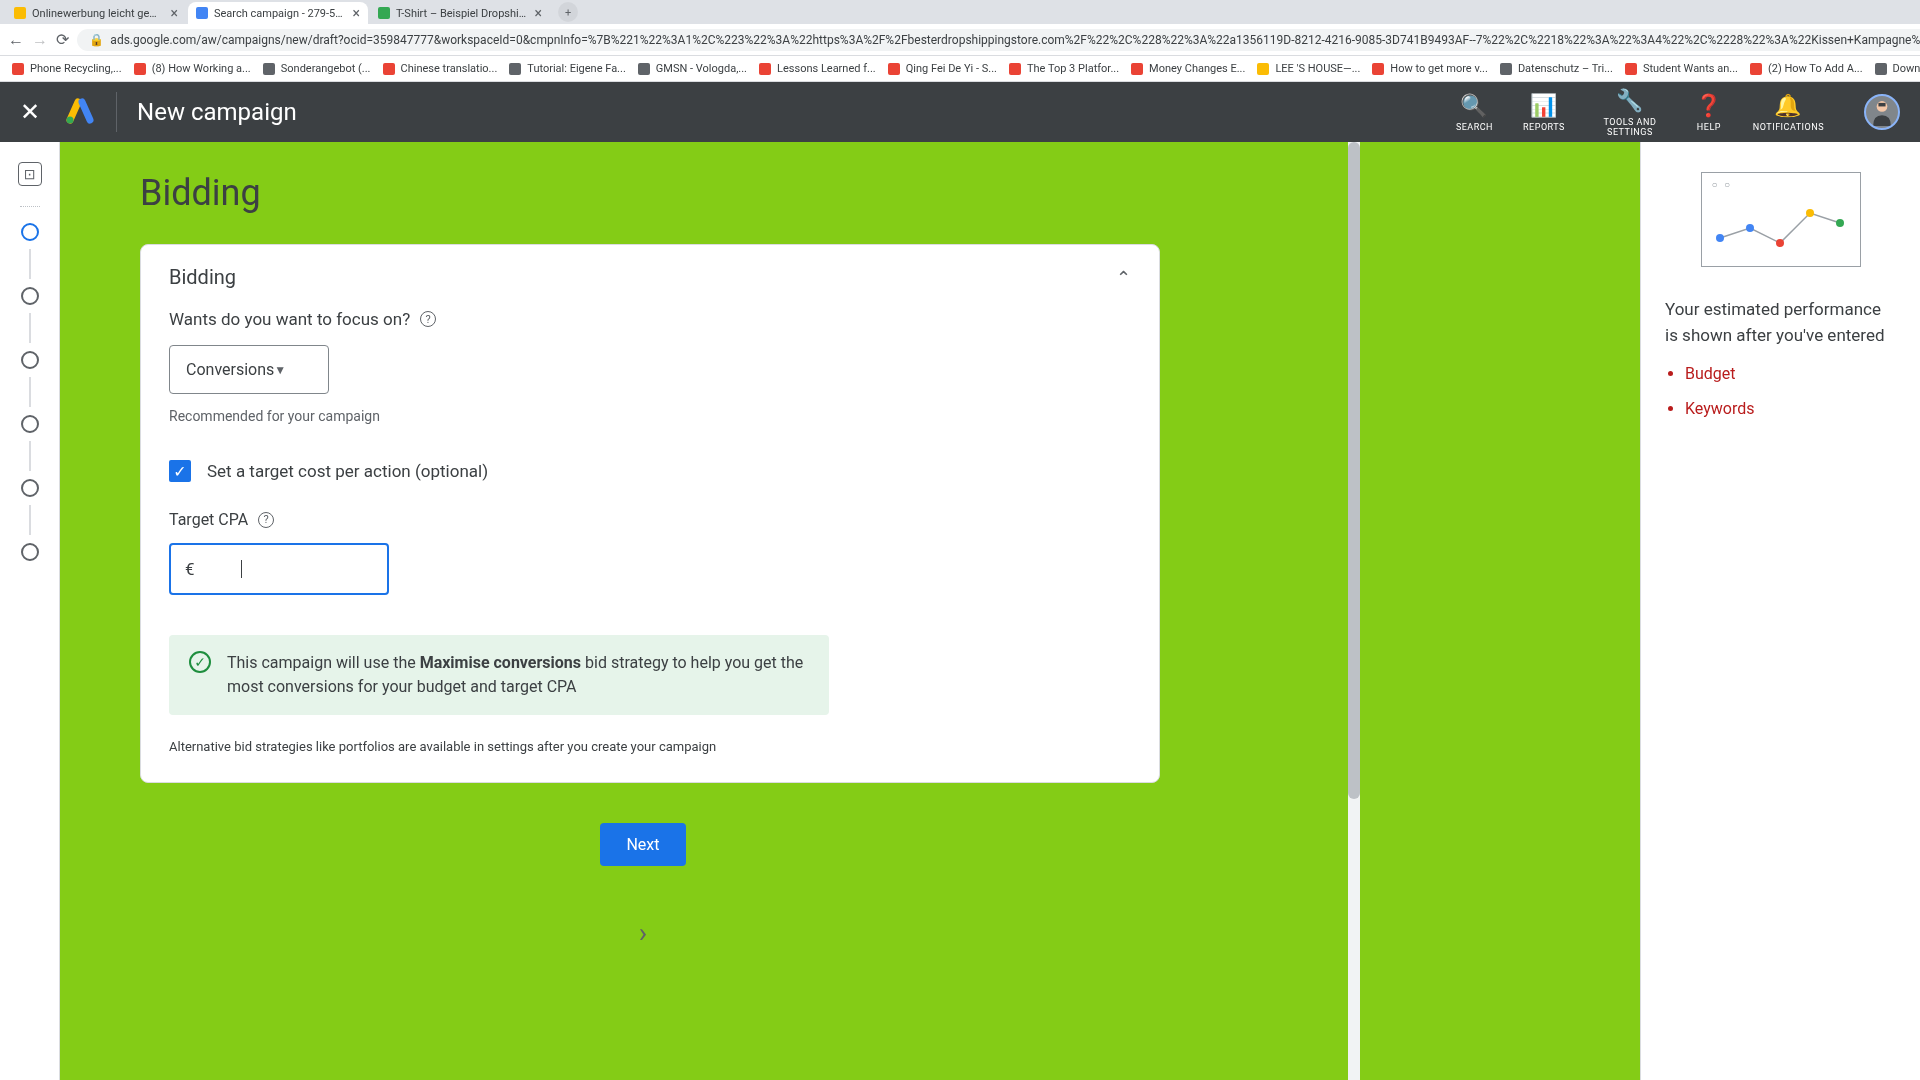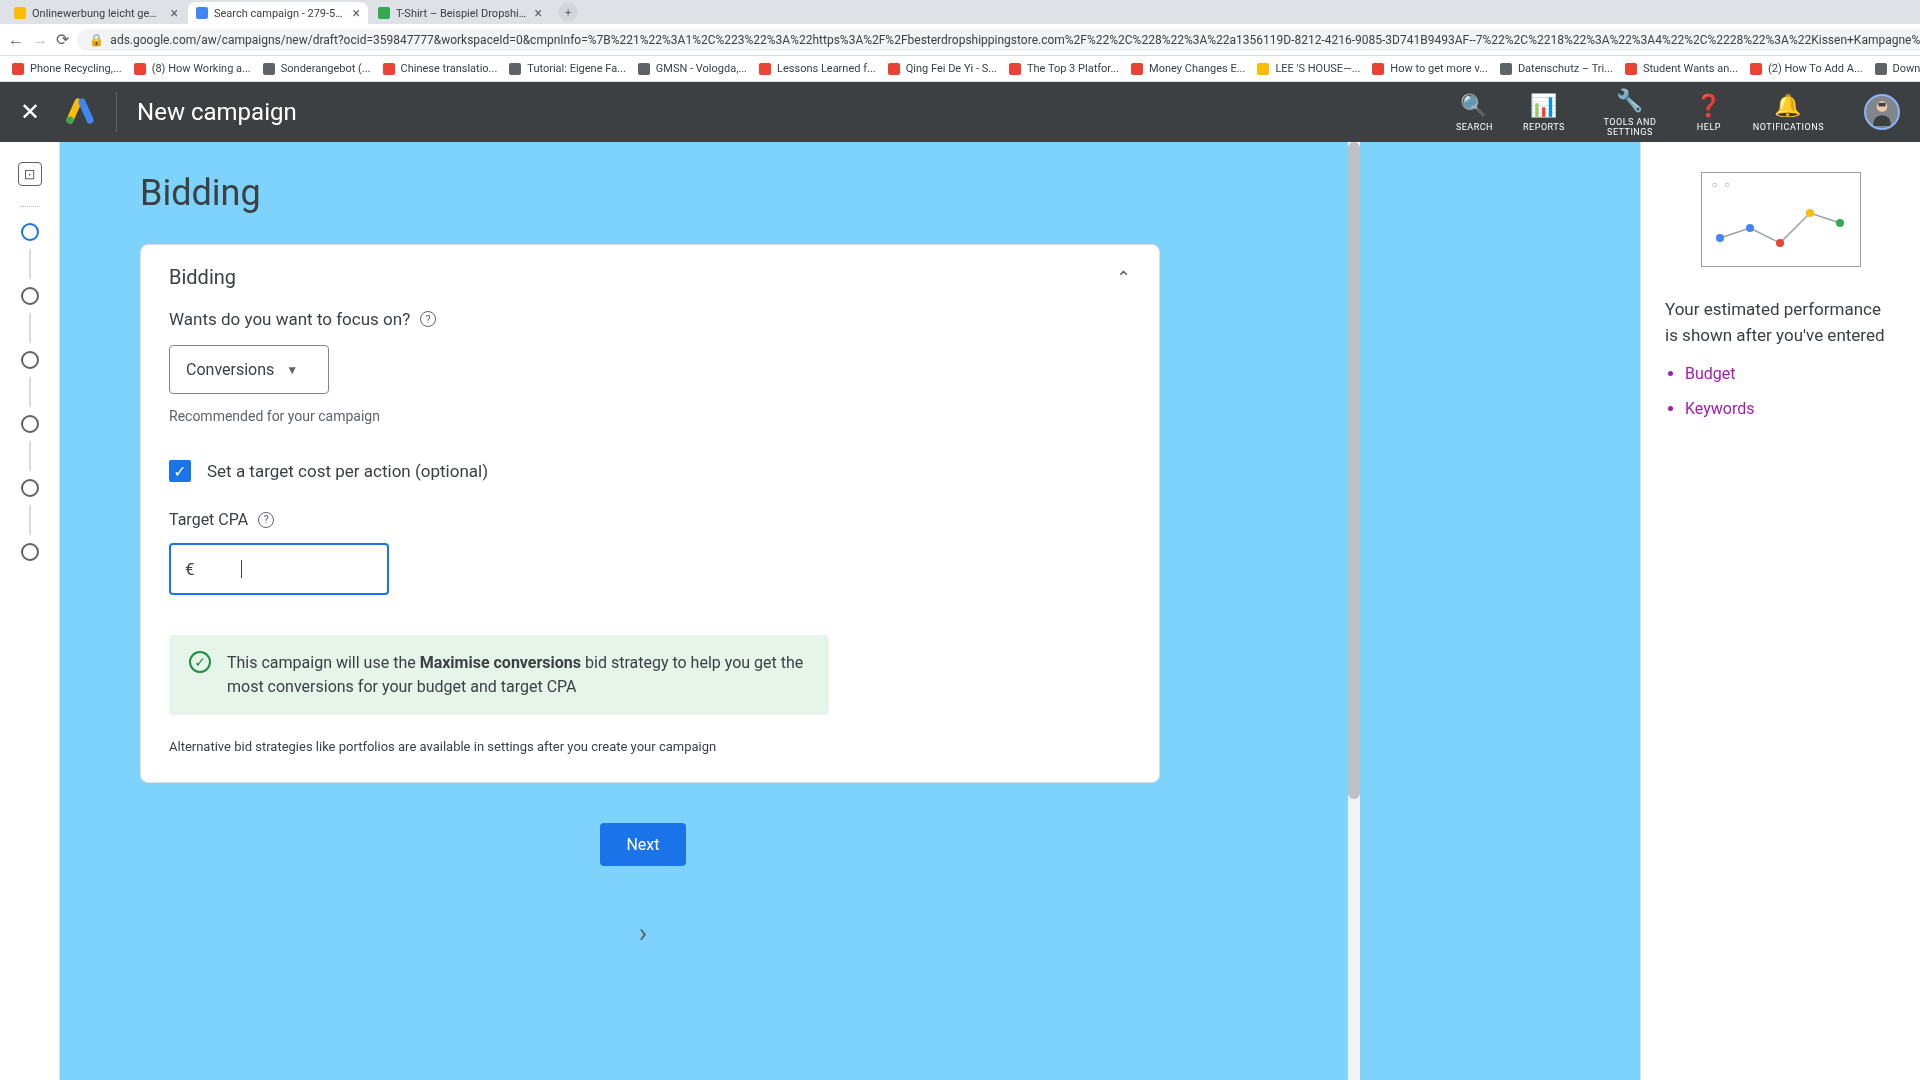--- a/index.html
+++ b/index.html
@@ -36,34 +36,34 @@
 
 
 .main { display: flex; height: calc(100vh - 142px); }
 .stepper { width: 60px; background: #fff; border-right: 1px solid #dadce0; padding-top: 20px; display: flex; flex-direction: column; align-items: center; gap: 8px; }
 .step-search { width: 24px; height: 24px; border: 1.5px solid #5f6368; border-radius: 4px; display: flex; align-items: center; justify-content: center; font-size: 14px; color: #5f6368; margin-bottom: 12px; cursor: pointer; }
 .step-dots { width: 20px; border-top: 1px dotted #bdc1c6; margin-bottom: 8px; }
 .step { width: 18px; height: 18px; border: 2px solid #5f6368; border-radius: 50%; cursor: pointer; }
 .step.active { border-color: #1a73e8; }
 .step-line { width: 2px; height: 30px; background: #dadce0; }
 
-.content { flex: 1; overflow-y: auto; background: #7dd3fc; position: relative; }
+.content { flex: 1; overflow-y: auto; background: #84cc16; position: relative; }
 .content-inner { max-width: 1060px; margin: 0 0 0 60px; padding: 30px 20px 20px; }
 .section-title { font-size: 36px; font-weight: 400; color: #3c4043; margin-bottom: 30px; }
 
 .card { background: #fff; border-radius: 8px; border: 1px solid #dadce0; }
 .card-header { display: flex; justify-content: space-between; align-items: center; padding: 20px 28px; cursor: pointer; }
 .card-title { font-size: 20px; color: #3c4043; }
 .chevron { font-size: 18px; color: #5f6368; }
 .card-body { padding: 0 28px 28px; }
 
 .field-label { font-size: 17px; color: #3c4043; margin-bottom: 16px; display: flex; align-items: center; gap: 10px; }
 .help-icon { width: 16px; height: 16px; border: 1.5px solid #5f6368; border-radius: 50%; display: inline-flex; align-items: center; justify-content: center; font-size: 11px; color: #5f6368; cursor: pointer; }
 
-.dropdown { border: 1px solid #80868b; border-radius: 4px; padding: 14px 16px; display: inline-flex; align-items: center; gap: 12px; font-size: 16px; color: #3c4043; cursor: pointer; min-width: 160px; }
+.dropdown { border: 1px solid #80868b; border-radius: 4px; padding: 14px 16px; display: inline-flex; align-items: center; font-size: 16px; color: #3c4043; cursor: pointer; min-width: 160px; }
 .dd-arrow { color: #5f6368; font-size: 12px; }
 .reco-text { font-size: 14px; color: #5f6368; margin-top: 14px; }
 
 .checkbox-row { display: flex; align-items: center; gap: 16px; margin-top: 36px; }
 .checkbox { width: 22px; height: 22px; background: #1a73e8; border-radius: 2px; display: flex; align-items: center; justify-content: center; color: #fff; font-size: 16px; cursor: pointer; }
 .checkbox-label { font-size: 17px; color: #3c4043; }
 
 .sub-label { font-size: 16px; color: #3c4043; margin-top: 28px; display: flex; align-items: center; gap: 10px; }
 .currency-input { border: 2px solid #1a73e8; border-radius: 4px; padding: 14px 14px; display: flex; align-items: center; gap: 6px; width: 220px; margin-top: 14px; font-size: 17px; }
 .currency-sym { color: #3c4043; }
@@ -78,21 +78,21 @@
 .footer-row { display: flex; justify-content: flex-end; align-items: center; gap: 50px; margin-top: 40px; padding-right: 14px; flex-direction: column; }
 .next-btn { background: #1a73e8; color: #fff; border: none; border-radius: 4px; padding: 12px 26px; font-size: 16px; cursor: pointer; }
 .forward-arrow { font-size: 28px; color: #5f6368; cursor: pointer; }
 
 
 .side-panel { width: 280px; background: #fff; border-left: 1px solid #dadce0; padding: 30px 24px; }
 .perf-img { width: 160px; height: 95px; border: 1px solid #9aa0a6; margin: 0 auto 30px; position: relative; background: #fff; }
 .perf-dots { position: absolute; top: 6px; left: 10px; font-size: 10px; color: #9aa0a6; letter-spacing: 2px; }
 .perf-text { font-size: 17px; color: #3c4043; line-height: 1.5; }
 .perf-list { margin-top: 16px; padding-left: 20px; }
-.perf-list li { font-size: 16px; color: #a21caf; margin-bottom: 16px; }
+.perf-list li { font-size: 16px; color: #b91c1c; margin-bottom: 16px; }
 
 .scrollbar-right { position: absolute; right: 0; top: 0; width: 12px; height: 100%; background: #f1f3f4; }
 .scrollbar-thumb { width: 12px; background: #bdc1c6; border-radius: 6px; }
 
 svg.chart-line { position: absolute; bottom: 8px; left: 8px; }
 </style>
 </head>
 <body>
 
 <div class="browser-chrome">

